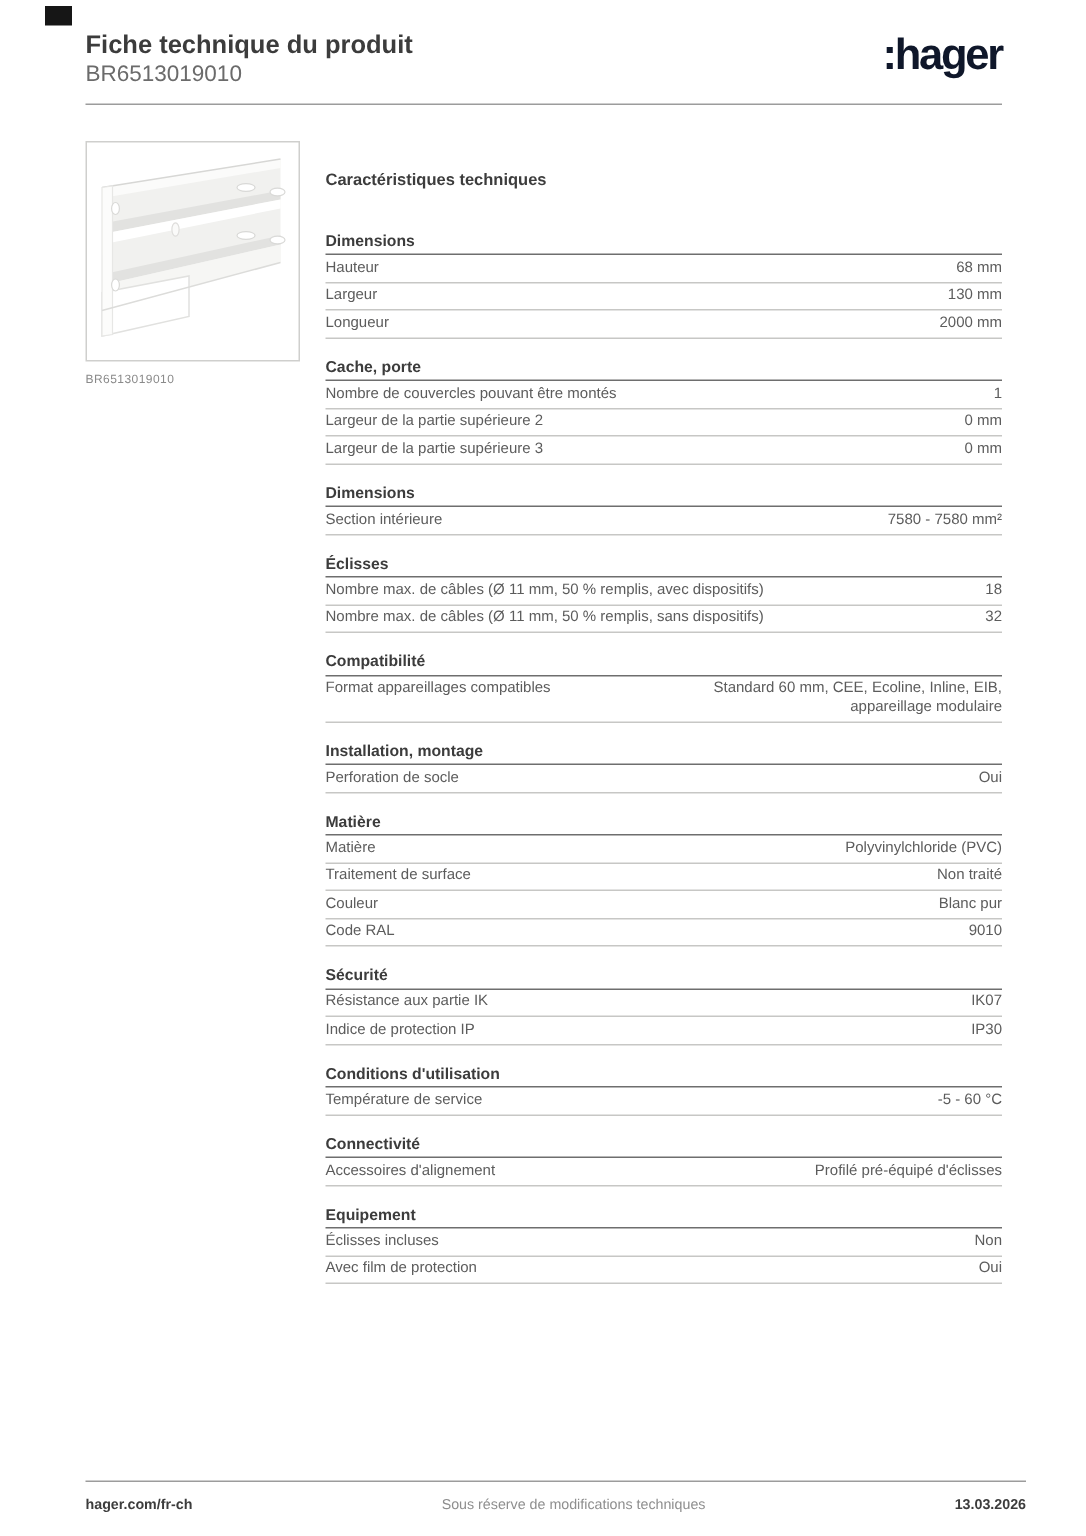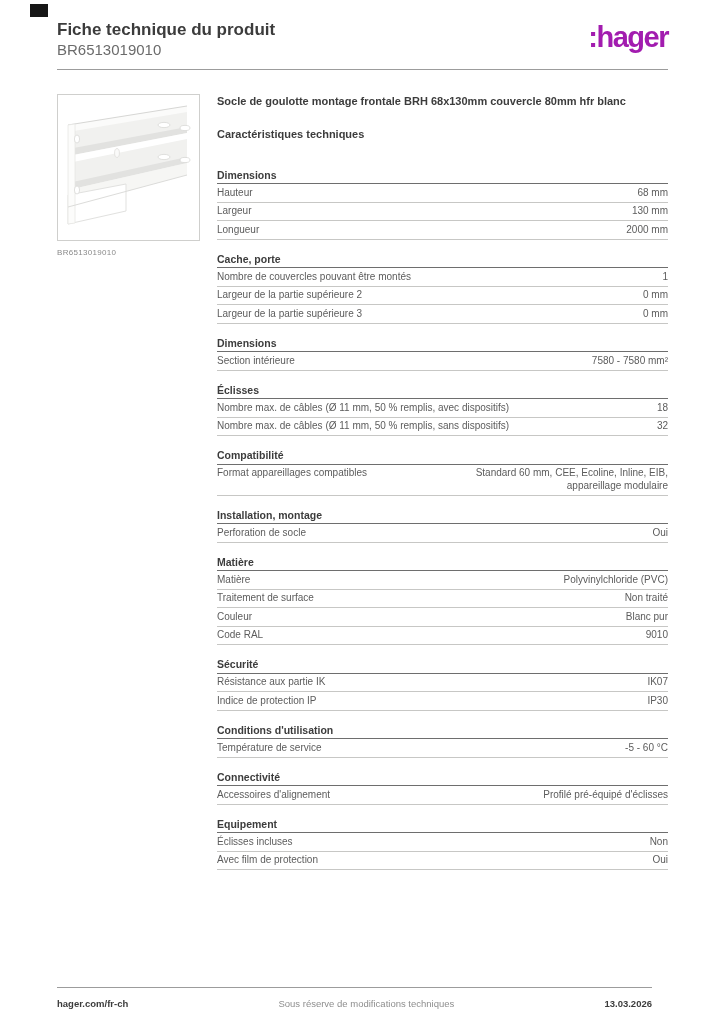--- a/index.html
+++ b/index.html
@@ -51,21 +51,21 @@
     font-size: 10px; color: #5c5c5c;
     padding: 2.5px 0;
     border-bottom: 1px solid #c7c7c5;
     line-height: 1.25;
   }
   .row-label { padding-right: 12px; }
   .row-value { text-align: right; max-width: 235px; flex: 0 0 auto; margin-left: auto; }
 
   
   .footer {
-    position: absolute; left: 57px; right: 72px; top: 987px;
+    position: absolute; left: 57px; right: 40px; top: 987px;
     border-top: 1px solid #9c9c9c;
     padding-top: 10px;
     display: flex; justify-content: space-between; align-items: baseline;
     font-size: 9.5px;
   }
   .footer-site { font-weight: bold; color: #3c3c3c; text-decoration: none; }
   .footer-notice { color: #8e8e8e; }
   .footer-date { font-weight: bold; color: #3c3c3c; }
 </style>
 </head>
@@ -73,21 +73,21 @@
 
 <div class="print-mark"></div>
 
 <div class="page">
 
   <div class="header">
     <div>
       <div class="title">Fiche technique du produit</div>
       <div class="reference">BR6513019010</div>
     </div>
-    <div class="logo" style="color: #a21caf;">:hager</div>
+    <div class="logo" style="color: #0f172a;">:hager</div>
   </div>
   <hr class="header-rule">
 
   <div class="content">
 
     <div class="left-col">
       <div class="image-box">
         <svg width="141" height="145" viewBox="0 0 141 145" aria-hidden="true">
 
           <polygon points="10,30 129,11 129,80 10,112" fill="#f1f1ef"></polygon>
@@ -106,21 +106,20 @@
           <ellipse cx="127" cy="33" rx="5" ry="2.6" fill="#ffffff" stroke="#d9d9d7" stroke-width="0.8"></ellipse>
           <ellipse cx="106" cy="62" rx="6" ry="2.6" fill="#ffffff" stroke="#d9d9d7" stroke-width="0.8"></ellipse>
           <ellipse cx="127" cy="65" rx="5" ry="2.6" fill="#ffffff" stroke="#d9d9d7" stroke-width="0.8"></ellipse>
           <line x1="10" y1="112" x2="129" y2="80" stroke="#dcdcda" stroke-width="1"></line>
         </svg>
       </div>
       <div class="image-caption">BR6513019010</div>
     </div>
 
     <div class="right-col">
-      <div class="description">Socle de goulotte montage frontale BRH 68x130mm couvercle 80mm hfr blanc</div>
       <div class="specs-heading">Caractéristiques techniques</div>
       <div class="sections">
           <div class="section">
             <div class="section-title">Dimensions</div>
             <div class="row">
               <span class="row-label">Hauteur</span>
               <span class="row-value">68 mm</span>
             </div>
             <div class="row">
               <span class="row-label">Largeur</span>

